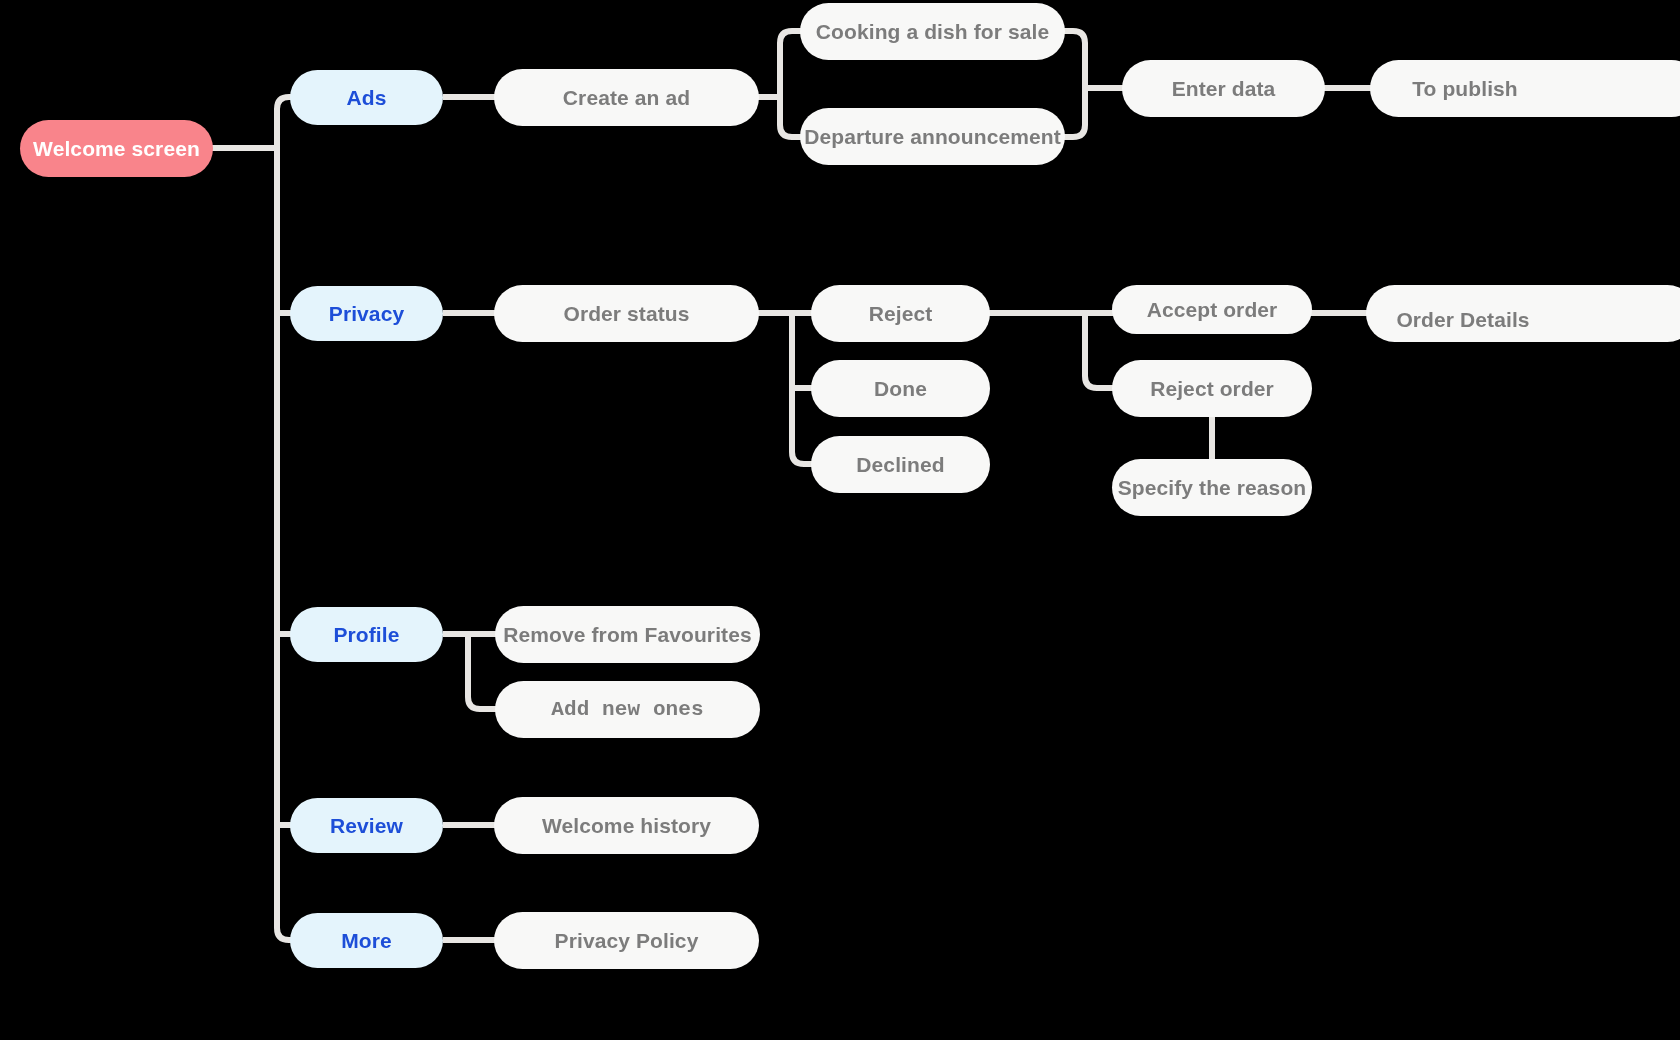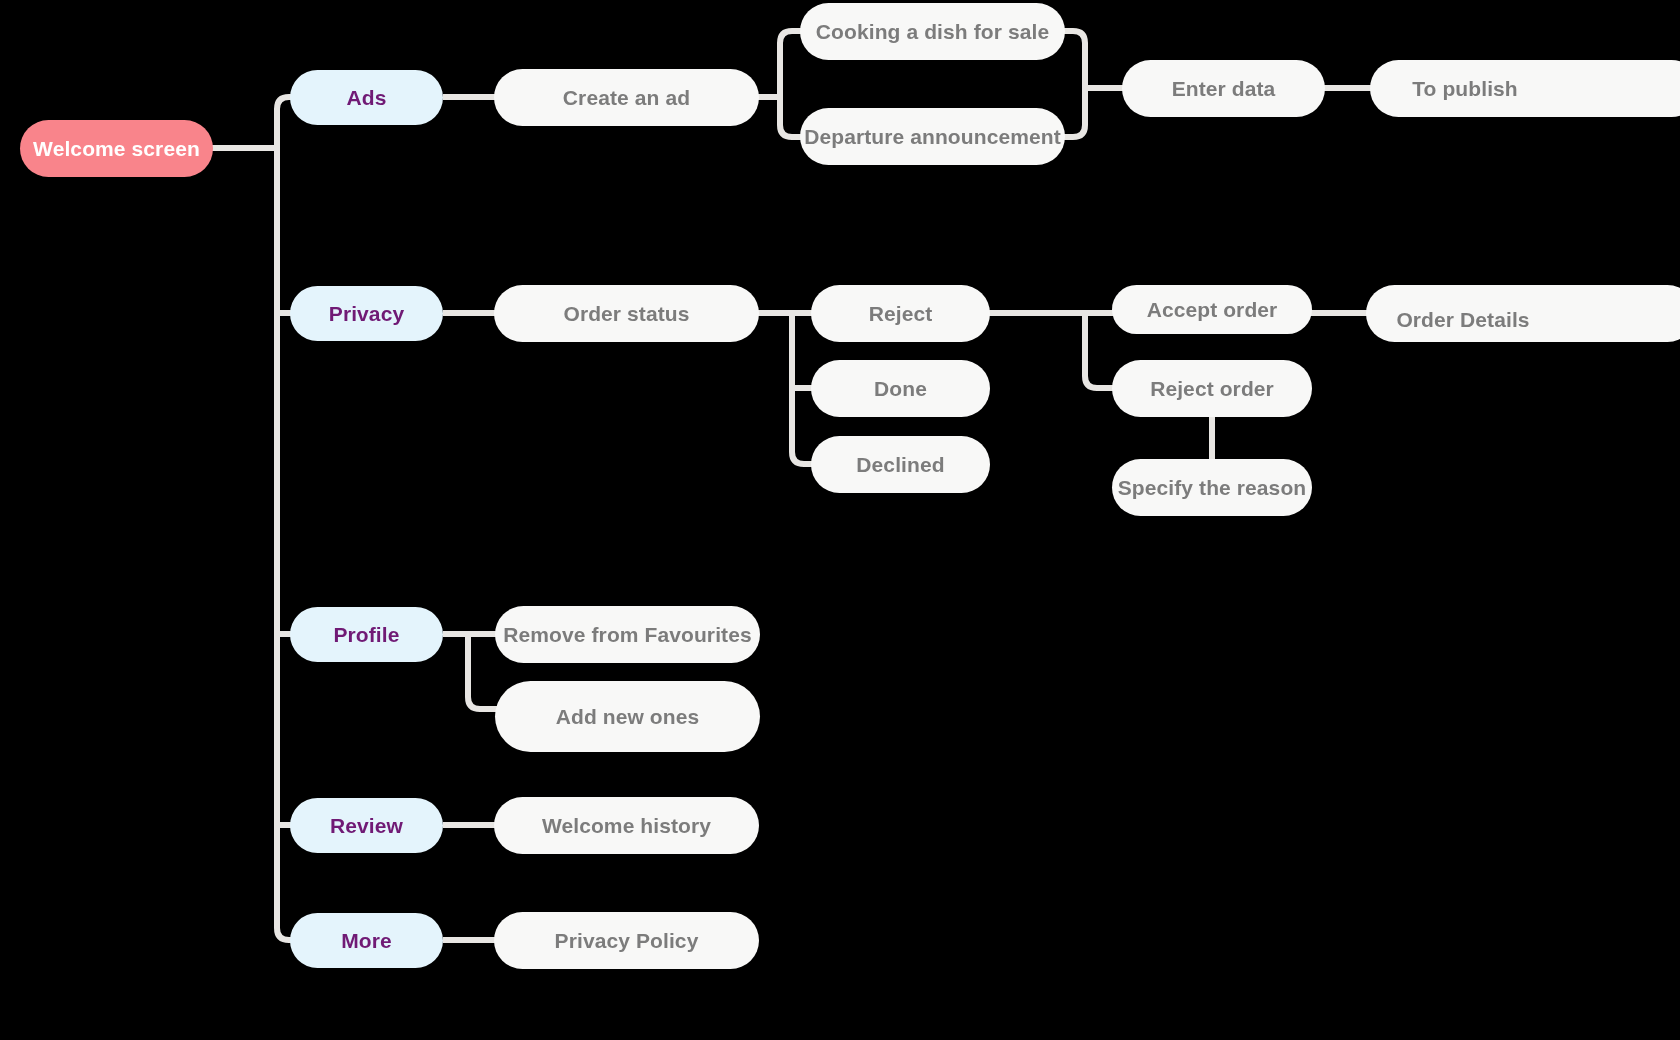--- a/index.html
+++ b/index.html
@@ -29,21 +29,21 @@
     white-space: nowrap;
     z-index: 3;
   }
   .node.root {
     background: #F9848B;
     color: #FFFFFF;
     margin-left: 20px;
   }
   .node.cat {
     background: #E4F4FC;
-    color: #701a75;
+    color: #1d4ed8;
   }
   .node.leaf {
     background: #F8F8F7;
     color: #7C7C7C;
   }
   .edges {
     position: absolute;
     left: 0;
     top: 0;
     width: 1680px;
@@ -162,21 +162,21 @@
   <div class="node leaf" style="left:1112px; top:459px; width:200px; height:57px;">
     <span>Specify the reason</span>
   </div>
   <div class="node leaf" style="left:1366px; top:285px; width:330px; height:57px;">
     <span style="position:relative; left:-68px;margin-top:12px;">Order Details</span>
   </div>
 
   <div class="node leaf" style="left:495px; top:606px; width:265px; height:57px;">
     <span>Remove from Favourites</span>
   </div>
-  <div class="node leaf" style="left:495px; top:681px; width:265px; height:71px;">
+  <div class="node leaf" style="left:495px; top:681px; width:265px; height:57px;font-family:Liberation Mono, monospace;">
     <span>Add new ones</span>
   </div>
 
   <div class="node leaf" style="left:494px; top:797px; width:265px; height:57px;">
     <span>Welcome history</span>
   </div>
 
   <div class="node leaf" style="left:494px; top:912px; width:265px; height:57px;">
     <span>Privacy Policy</span>
   </div>

